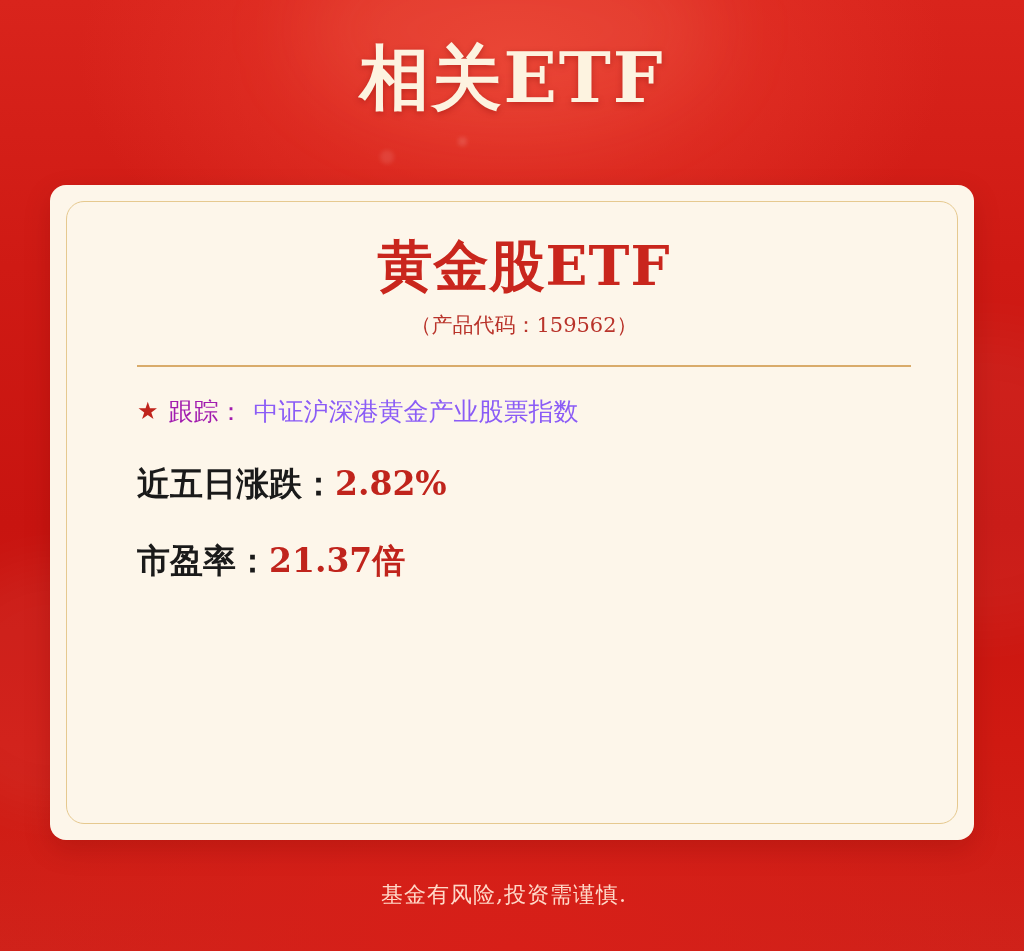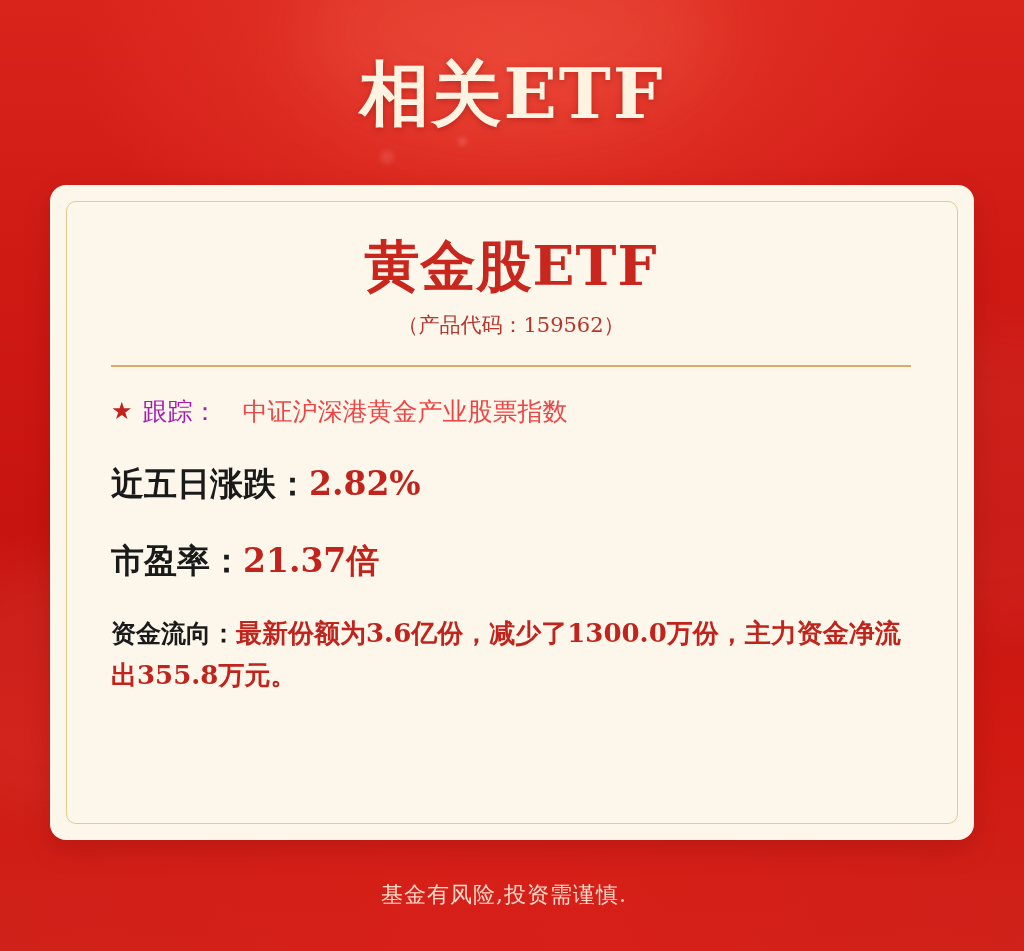--- a/index.html
+++ b/index.html
@@ -32,21 +32,21 @@
   }
   .glow.g1 { width: 14px; height: 14px; left: 380px; top: 150px; }
   .glow.g2 { width: 9px;  height: 9px;  left: 458px; top: 137px; background: rgba(255,255,255,0.14); }
   .glow.g3 { width: 250px; height: 250px; left: -70px; top: 560px; background: rgba(255,255,255,0.045); filter: blur(26px); }
   .glow.g4 { width: 300px; height: 300px; right: -110px; top: 330px; background: rgba(255,255,255,0.04); filter: blur(30px); }
   .glow.g5 { width: 420px; height: 200px; left: 300px; top: -70px; background: rgba(255,190,150,0.10); filter: blur(40px); }
 
   .poster-title {
     position: relative;
     text-align: center;
-    padding-top: 54px;
+    padding-top: 38px;
     font-family: "DejaVu Serif", "Liberation Serif", serif;
     font-weight: bold;
     font-size: 70px;
     line-height: 1.15;
     color: #fdf3e0;
     letter-spacing: 2px;
     text-shadow: 0 2px 6px rgba(120,0,0,0.35);
   }
 
   .card {
@@ -59,23 +59,23 @@
     border-radius: 16px;
     box-shadow: 0 10px 26px rgba(110,8,5,0.22);
   }
   .card-inner {
     position: absolute;
     left: 16px;
     top: 16px;
     right: 16px;
     bottom: 16px;
     border: 1px solid #e6c98f;
-    border-radius: 10px;
+    border-radius: 18px;
     box-sizing: border-box;
-    padding: 34px 46px 0 44px;
+    padding: 34px 46px 0 70px;
   }
   .fund-name {
     text-align: center;
     font-family: "DejaVu Serif", "Liberation Serif", serif;
     font-weight: bold;
     font-size: 55px;
     line-height: 1.1;
     color: #c9261d;
     letter-spacing: 1px;
   }
@@ -117,21 +117,21 @@
     color: #c0241c;
     font-size: 25px;
     margin-bottom: 30px;
   }
   .star-icon {
     color: #c0241c;
     font-size: 24px;
     line-height: 1;
   }
   .track-label { color: #a21caf; }
-  .track-value { color: #ef4444; margin-left: 15px; }
+  .track-value { color: #8b5cf6; }
 
   .flow-row {
     font-size: 25px;
     line-height: 1.62;
   }
   .flow-row .value { font-size: 26px; }
 
   .footer {
     position: absolute;
     left: 0;
@@ -173,23 +173,20 @@
         </div>
 
         <div class="row">
           <span class="label">近五日涨跌：</span><span class="value">2.82%</span>
         </div>
 
         <div class="row">
           <span class="label">市盈率：</span><span class="value">21.37倍</span>
         </div>
 
-        <div class="row flow-row">
-          <span class="label">资金流向：</span><span class="value">最新份额为3.6亿份，减少了1300.0万份，主力资金净流出355.8万元。</span>
-        </div>
 
 
       </div>
     </div>
   </div>
 
   <div class="footer">基金有风险,投资需谨慎.</div>
 </div>
 
 </body></html>

